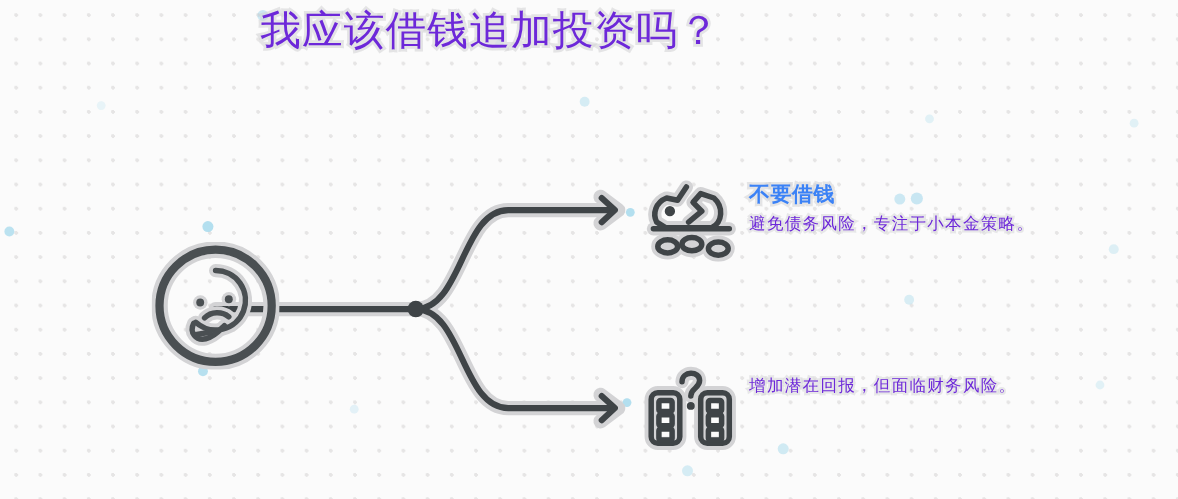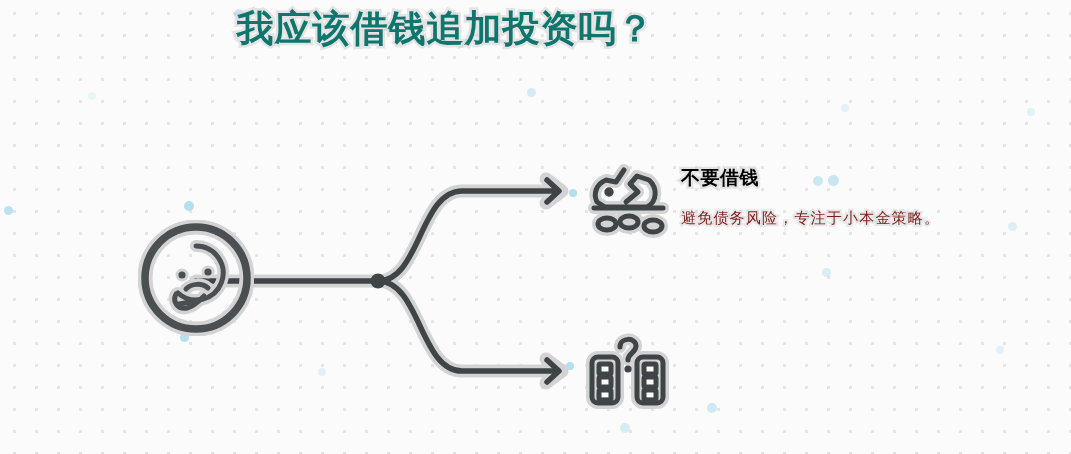--- a/index.html
+++ b/index.html
@@ -42,24 +42,24 @@
   }
 
   
   #title {
     position: absolute;
     top: 2px;
     left: 0;
     width: 891px;
     text-align: center;
     font-family: "Liberation Serif", "DejaVu Serif", serif;
-    font-weight: bold;
+    font-weight: normal;
     font-size: 37px;
     letter-spacing: 1px;
-    color: #0f766e;
+    color: #6d28d9;
     -webkit-text-stroke: 5px rgba(210,210,212,0.55);
     paint-order: stroke fill;
     white-space: nowrap;
     line-height: 54px;
   }
 
   
   #connectors {
     position: absolute;
     left: 0;
@@ -91,33 +91,33 @@
   .branch-text {
     position: absolute;
     left: 96px;
     top: 4px;
     width: 330px;
   }
   .branch-heading {
     font-family: "Liberation Serif", "DejaVu Serif", serif;
     font-weight: bold;
     font-size: 19px;
-    color: #000000;
+    color: #3b82f6;
     -webkit-text-stroke: 4.5px rgba(209,209,211,0.55);
     paint-order: stroke fill;
     white-space: nowrap;
     line-height: 24px;
     letter-spacing: 0.5px;
   }
   .branch-desc {
-    margin-top: 18px;
+    margin-top: 4px;
     font-family: "Liberation Serif", "DejaVu Serif", serif;
     font-weight: normal;
     font-size: 15px;
-    color: #7f1d1d;
+    color: #6d28d9;
     -webkit-text-stroke: 4px rgba(212,212,214,0.52);
     paint-order: stroke fill;
     white-space: nowrap;
     line-height: 20px;
     letter-spacing: 1.2px;
   }
 
   #branch-top    { left: 585px; top: 162px; }
   #branch-bottom { left: 585px; top: 333px; }
 </style>
@@ -235,14 +235,15 @@
       <rect x="14" y="44" width="12" height="10" rx="1.5"></rect>
       <rect x="14" y="57" width="12" height="10" rx="1.5"></rect>
       <rect x="59" y="31" width="12" height="10" rx="1.5"></rect>
       <rect x="59" y="44" width="12" height="10" rx="1.5"></rect>
       <rect x="59" y="57" width="12" height="10" rx="1.5"></rect>
       <path d="M 35 14 C 35 4, 51 4, 51 13 C 51 20, 43 20, 43 27"></path>
     </g>
     <circle cx="43" cy="36" r="3.6" fill="#3f4447"></circle>
   </svg>
   <div class="branch-text">
+    <div class="branch-desc">增加潜在回报，但面临财务风险。</div>
   </div>
 </div>
 
 </body></html>

